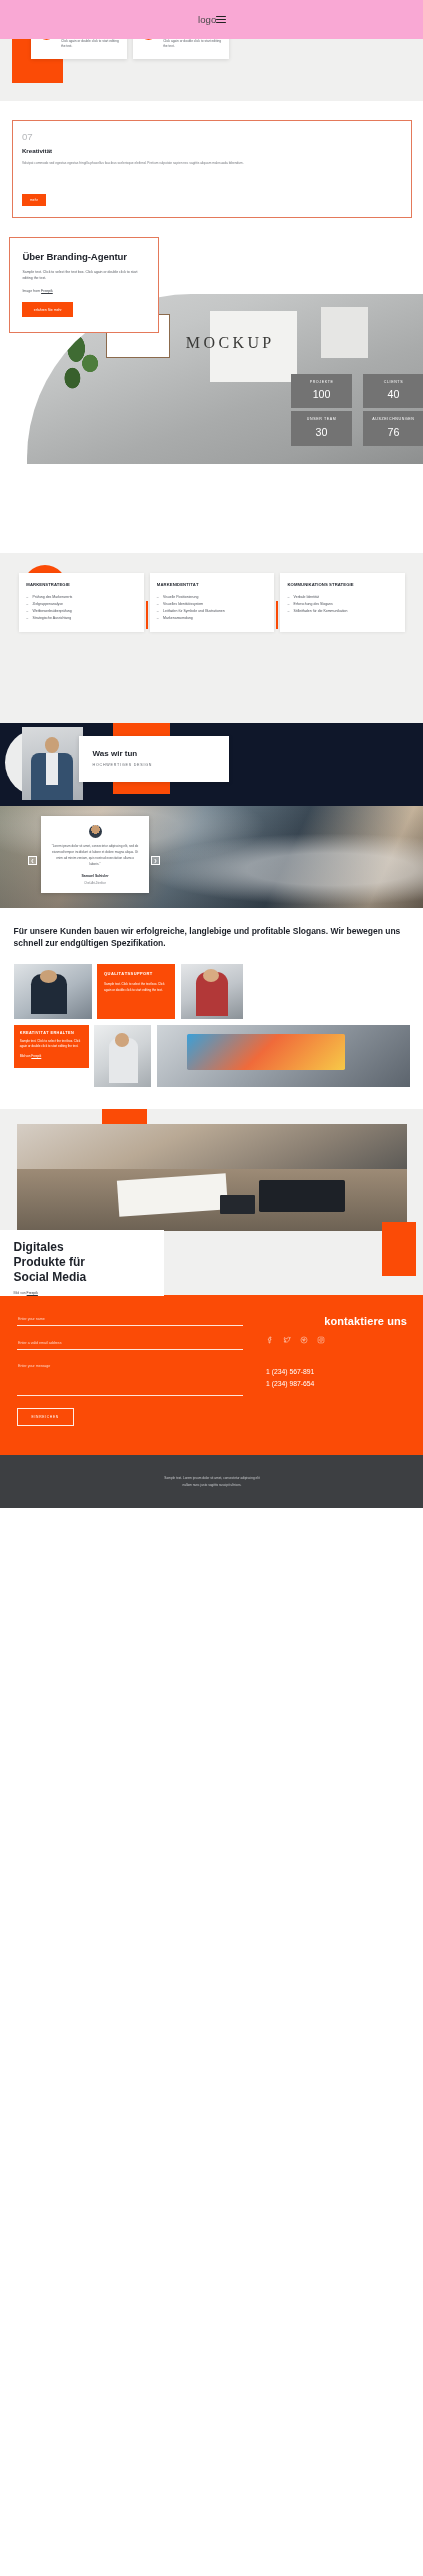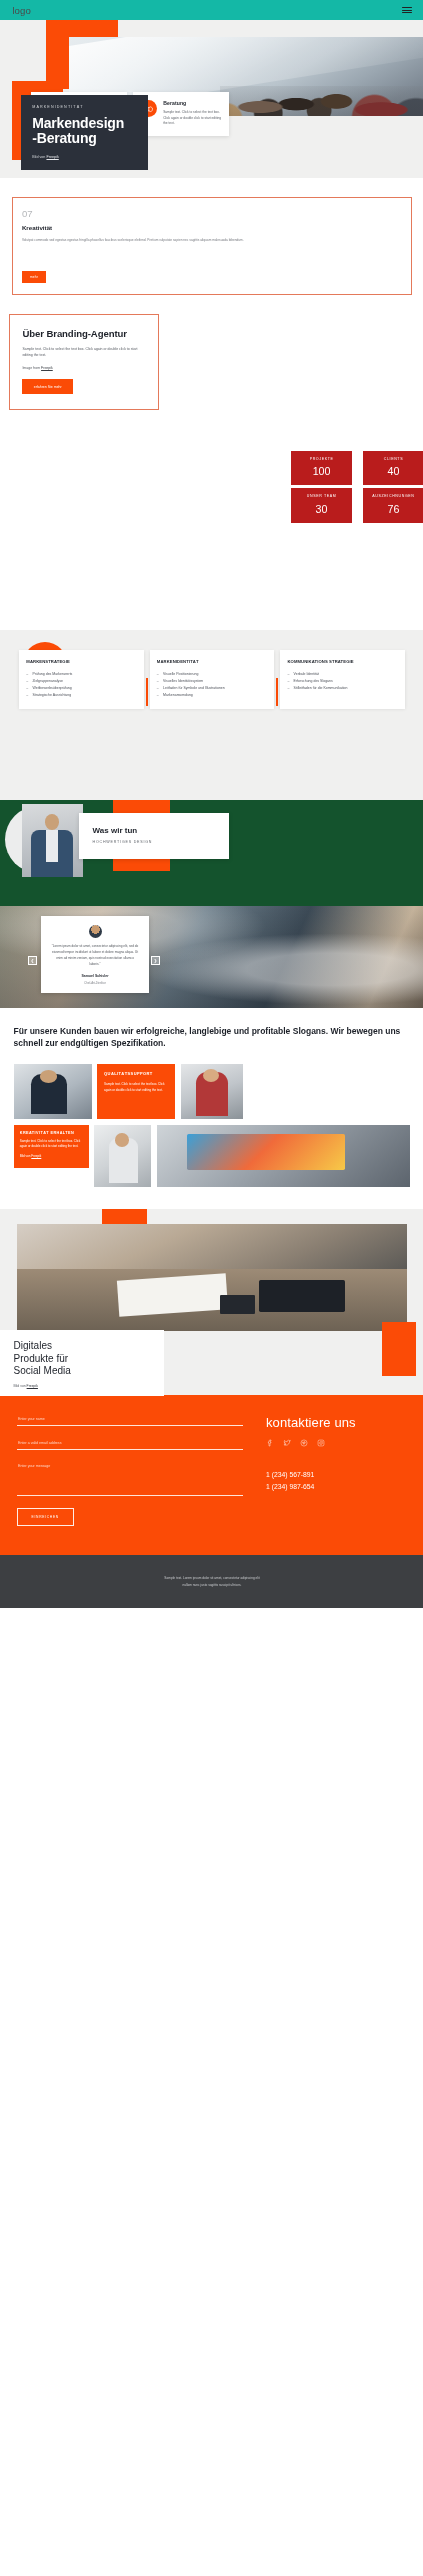--- a/index.html
+++ b/index.html
@@ -7,22 +7,22 @@
     width: 424px;
     font-family: "Liberation Sans", sans-serif;
     background: #ffffff;
     color: #2b2f38;
     -webkit-font-smoothing: antialiased;
   }
   .page { width: 424px; position: relative; overflow: hidden; }
 
   
   .header {
-    height: 20px; background: #14b8a6; display: flex; align-items: center;
-    justify-content: space-between; padding: 0 12.4px; position: relative; z-index: 40;
+    height: 39px; background: #f9a8d4; display: flex; align-items: center;
+    justify-content: center; padding: 0 12.4px; position: relative; z-index: 40;
   }
   .logo { font-size: 9.6px; color: #4a4a4a; font-weight: 400; letter-spacing: 0.1px; }
   .burger { width: 9.6px; display: flex; flex-direction: column; gap: 1.7px; cursor: pointer; }
   .burger i { display: block; height: 0.9px; background: #222; border-radius: 0.6px; }
 
   
   .hero { position: relative; background: #f0f0ef; height: 96px; }
   .hero-orange { position: absolute; left: 46px; top: 0px; width: 72px; height: 69px; background: #fb4b06; }
   .hero-photo {
     position: absolute; left: 69px; top: 17px; right: -5.7px; height: 112px;
@@ -115,40 +115,40 @@
   .about-photo .frame2 { position:absolute; left:46%; top:10%; width:22%; height:42%; background:#f2f2f0; }
   .about-photo .frame3 { position:absolute; left:74%; top:8%; width:12%; height:30%; background:#e6e6e4; }
   .about-photo .plant { position:absolute; left:6%; top:18%; width:16%; height:48%;
     background: radial-gradient(ellipse at 40% 30%, #3f6b33 0 16%, transparent 17%),
                 radial-gradient(ellipse at 62% 48%, #4d7d3c 0 14%, transparent 15%),
                 radial-gradient(ellipse at 34% 66%, #38602c 0 13%, transparent 14%); }
   .about-photo .mock { position:absolute; left:40%; top:24%; font-size:16px; letter-spacing:3.4px;
     color:#3a3a38; font-family:"Liberation Serif",serif; }
   .stats { position: absolute; right: 0px; top: 137px; width: 141px; display: grid;
     grid-template-columns: 1fr 1fr; gap: 2.8px; z-index: 14; }
-  .stat { background: #b91c1c; color: #fff; padding: 6.2px 3.4px 8px 3.4px; text-align: center; margin-left: 8px; }
+  .stat { background: #737373; color: #fff; padding: 6.2px 3.4px 8px 3.4px; text-align: center; margin-left: 8px; }
   .stat-label { font-size: 3.6px; letter-spacing: 0.6px; text-transform: uppercase; line-height: 1.45; font-weight: 300; }
   .stat-value { margin-top: 3.4px; font-size: 10.7px; font-weight: 300; }
 
   
   .services { position: relative; background: #f0f0ef; padding: 20.3px 0 0 0; height: 170px; }
   .svc-circle { position: absolute; left: 22.6px; top: 12.4px; width: 44px; height: 44px; border-radius: 50%; background: #fb4b06; }
   .svc-row { position: relative; z-index: 10; display: flex; gap: 5.7px; padding: 0 19px; }
   .svc {
     flex: 1; background: #fff; padding: 9px 7.3px 10.2px 7.3px; box-shadow: 0 0.6px 3.4px rgba(0,0,0,.1);
     position: relative;
   }
   .svc h5 { font-size: 4.2px; font-weight: 700; letter-spacing: 0.1px; color: #1e222a; line-height: 1.5; }
   .svc ul { margin-top: 6.2px; list-style: none; }
   .svc li { position: relative; padding-left: 6.2px; font-size: 3.5px; line-height: 1.95; color: #4e525a; }
   .svc li::before { content: "–"; position: absolute; left: 0; top: 0; color: #4e525a; }
   .svc-bar { position: absolute; right: -3.7px; top: 48%; width: 1.7px; height: 48%; background: #fb4b06; }
 
   
-  .wwt { position: relative; background: #14532d; height: 106px; }
+  .wwt { position: relative; background: #0f172a; height: 83px; }
   .wwt-circle { position: absolute; left: 4.5px; top: 6.8px; width: 67px; height: 67px; border-radius: 50%; background: #eceded; }
   .wwt-photo { position: absolute; left: 21.5px; top: 4.5px; width: 61px; height: 73px; overflow: hidden;
     background: linear-gradient(170deg,#d9dbdd 0%, #c3c7cb 45%, #a9aeb4 100%); }
   .wwt-photo .man-head { position:absolute; left:38%; top:14%; width:24%; height:22%; border-radius:50%; background:#c9a077; }
   .wwt-photo .man-body { position:absolute; left:16%; top:35%; width:68%; height:70%; border-radius:8px 8px 0 0; background:#34506e; }
   .wwt-photo .man-shirt { position:absolute; left:40%; top:36%; width:20%; height:44%; background:#e9ebee; }
   .wwt-orange { position: absolute; left: 113px; top: 0px; width: 57px; height: 71px; background: #fb4b06; }
   .wwt-card { position: absolute; left: 79px; top: 13.6px; width: 150px; background: #fff;
     box-shadow: 0 0.6px 4.5px rgba(0,0,0,.14); padding: 12.4px 13.6px 14.7px 13.6px; z-index: 12; }
   .wwt-card h3 { font-size: 8px; font-weight: 700; color: #1f232b;
@@ -208,38 +208,38 @@
   .mk-orange { position: absolute; left: 102px; top: 0; width: 45px; height: 37px; background: #fb4b06; }
   .mk-photo { position: absolute; left: 17px; top: 14.7px; width: 390px; height: 107px; overflow: hidden;
     background: linear-gradient(155deg,#d6cec5 0%,#b9a995 30%,#8a7f72 56%,#5d5b57 78%,#3a3d42 100%); }
   .mk-photo .tabletop { position:absolute; left:0; top:42%; width:100%; height:58%;
     background: linear-gradient(180deg,#9d8b76,#6d6254); }
   .mk-photo .paper { position:absolute; left:26%; top:50%; width:28%; height:34%; background:#f4f3ef; transform: rotate(-4deg); }
   .mk-photo .tablet { position:absolute; left:62%; top:52%; width:22%; height:30%; background:#1d2127; border-radius:1.7px; }
   .mk-photo .phone { position:absolute; left:52%; top:66%; width:9%; height:18%; background:#24282e; border-radius:1.1px; }
   .mk-white { position: absolute; left: 0; top: 121px; width: 164px; height: 66px; background: #fff; z-index: 8; }
   .mk-text { position: absolute; left: 13.6px; top: 131px; z-index: 12; width: 141px; }
-  .mk-text h2 { font-size: 10px; line-height: 1.25; font-weight: 400; color: #1d2129;
+  .mk-text h2 { font-size: 12px; line-height: 1.25; font-weight: 700; color: #1d2129;
     font-family:"Liberation Sans Narrow","Liberation Sans",sans-serif; }
   .mk-credit { margin-top: 6.2px; font-size: 3.4px; color: #5a5e65; }
   .mk-credit a { color: #2f333a; text-decoration: underline; }
   .mk-orange2 { position: absolute; right: 8px; top: 113px; width: 34px; height: 54px; background: #fb4b06; z-index: 9; }
 
   
   .contact { background: #fb4b06; color: #fff; padding: 17px 17px 29px 17px; display: flex; gap: 22.6px; }
   .cform { flex: 1; }
   .cfield { border: 0; border-bottom: 0.6px solid rgba(255,255,255,.85); background: transparent;
     width: 100%; color: #fff; font-family: inherit; font-size: 3.6px; padding: 3.4px 1.1px 4px 1.1px; margin-bottom: 10.2px; outline: none; }
   .cfield::placeholder { color: rgba(255,255,255,.75); }
   textarea.cfield { height: 35px; resize: none; }
   .csubmit { border: 0.6px solid rgba(255,255,255,.9); background: transparent; color: #fff;
     padding: 6.2px 13.6px; font-size: 3.3px; letter-spacing: 0.7px; cursor: pointer; font-family: inherit; }
   .cright { width: 141px; padding-top: 2.3px; }
-  .cright h3 { font-size: 13px; font-weight: 400; letter-spacing: 0.1px;
-    font-family:"Liberation Sans Narrow","Liberation Sans",sans-serif; }
+  .cright h3 { font-size: 11px; font-weight: 700; letter-spacing: 0.1px;
+    font-family:"Liberation Sans Narrow","Liberation Sans",sans-serif;text-align:right; }
   .socials { margin-top: 9px; display: flex; gap: 9px; }
   .socials svg { width: 8px; height: 8px; cursor: pointer; }
   .phones { margin-top: 22.6px; }
   .phones div { font-size: 6.8px; font-weight: 400; line-height: 1.7;
     font-family:"Liberation Sans Narrow","Liberation Sans",sans-serif; }
 
   
   .footer { background: #3d3f42; color: #c8cacd; text-align: center; padding: 20.3px 34px 19px 34px; }
   .footer p { font-size: 3.2px; line-height: 2.1; }
 </style>
@@ -250,36 +250,20 @@
 
   <div class="header">
     <div class="logo">logo</div>
     <div class="burger">
         <i></i>
         <i></i>
         <i></i>
       </div>
   </div>
 
-  <div class="hero">
-    <div class="hero-orange"></div>
-    <div class="hero-photo">
-        <div class="hero-people"></div>
-      </div>
-    <div class="hero-card">
-      <div class="hero-eyebrow">MARKENIDENTITÄT</div>
-      <div class="hero-title">
-        <span>Markendesign</span><br>
-        <span>-Beratung</span>
-      </div>
-      <div class="hero-credit">
-        <span>Bild von </span><a href="#">Freepik</a>
-      </div>
-    </div>
-  </div>
 
   <div class="featurewrap">
     <div class="feature-orange"></div>
     <div class="feature-row">
 
       <div class="fcard">
         <div class="fcircle">
           <svg viewBox="0 0 24 24" fill="none" stroke="#fff" stroke-width="1.6" stroke-linecap="round">
             <path d="M4 5l3 3M7 5L4 8"></path>
               <path d="M8 7c6 0 4 9 9 9"></path>
@@ -322,20 +306,27 @@
   <div class="about" style="height:316px;">
     <div class="about-box">
       <div class="about-h">Über Branding-Agentur</div>
       <div class="about-p">Sample text. Click to select the text box. Click again or double click to start editing the text.</div>
       <div class="about-credit">
         <span>Image from </span><a href="#">Freepik</a>
       </div>
       <button class="about-btn">erfahren Sie mehr</button>
     </div>
 
+    <div class="about-photo">
+      <div class="plant"></div>
+      <div class="shelf"></div>
+      <div class="frame2"></div>
+      <div class="frame3"></div>
+      <div class="mock">MOCKUP</div>
+    </div>
 
     <div class="stats">
       <div class="stat">
         <div class="stat-label">PROJEKTE</div>
         <div class="stat-value">100</div>
       </div>
       <div class="stat">
         <div class="stat-label">CLIENTS</div>
         <div class="stat-value">40</div>
       </div>

